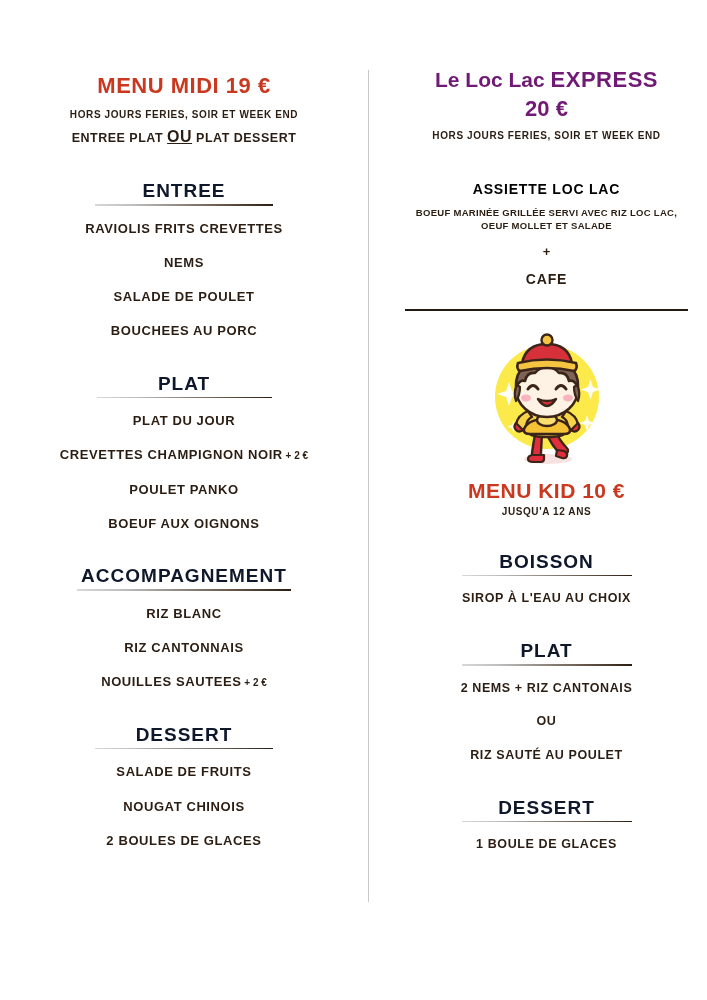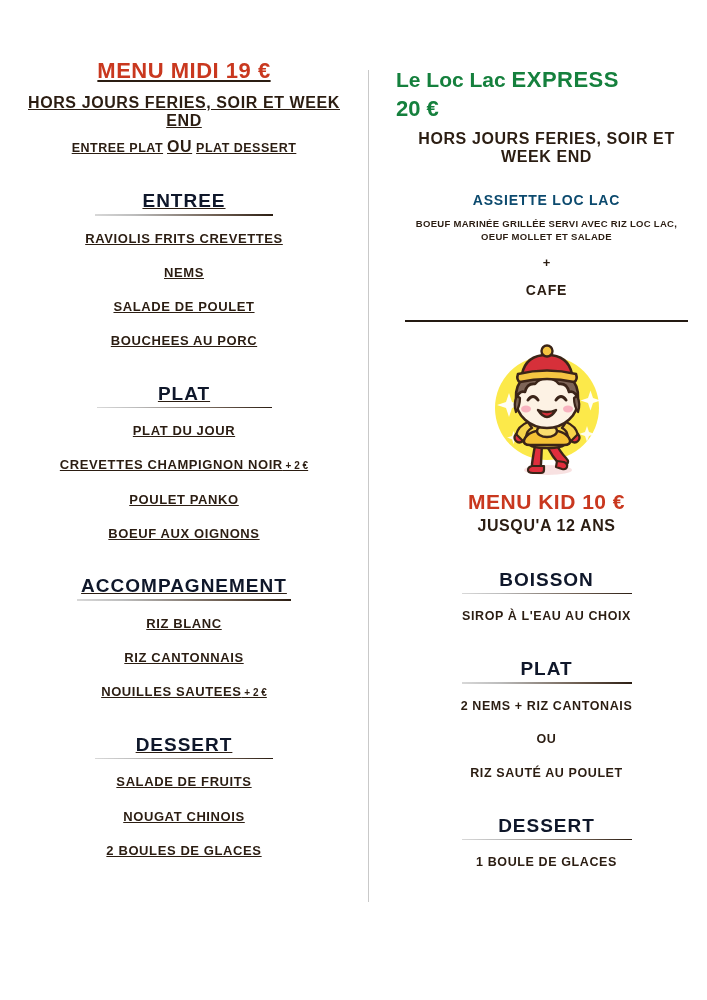--- a/index.html
+++ b/index.html
@@ -21,22 +21,21 @@
     inset: 0;
     display: flex;
   }
 
   .col {
     position: relative;
     box-sizing: border-box;
   }
   .col-left {
     width: 368px;
-    padding: 58px 18px 0 18px;
-    text-decoration: underline;
+    padding: 73px 18px 0 18px;
   }
   .col-right {
     width: 339px;
     padding: 58px 10px 0 28px;
   }
 
   .divider-vert {
     position: absolute;
     left: 368px;
     top: 70px;
@@ -51,22 +50,22 @@
     color: #c9381f;
     font-weight: bold;
     letter-spacing: 0.5px;
   }
   .menu-title.midi {
     font-size: 22px;
     margin: 0 0 10px 0;
   }
 
   .express-title {
-    text-align: left;
-    color: #15803d;
+    text-align: center;
+    color: #701a75;
     margin: 0 0 8px 0;
     line-height: 1.18;
   }
   .express-title .soft {
     font-size: 21px;
     font-weight: bold;
     letter-spacing: 0px;
   }
   .express-title .strong {
     font-size: 22px;
@@ -83,21 +82,21 @@
     text-align: center;
     color: #c9381f;
     font-size: 21px;
     font-weight: bold;
     margin: 0 0 3px 0;
     letter-spacing: 0.5px;
   }
 
   .subtitle {
     text-align: center;
-    font-size: 16px;
+    font-size: 10px;
     font-weight: bold;
     letter-spacing: 0.6px;
     color: #2b1d12;
     margin: 0 0 8px 0;
   }
   .subtitle.tight { margin-bottom: 4px; }
 
   .choice-line {
     text-align: center;
     font-size: 12.5px;
@@ -152,22 +151,22 @@
   }
 
   .item.sm { font-size: 12.5px; }
 
   
   .assiette-name {
     text-align: center;
     font-size: 14px;
     font-weight: bold;
     letter-spacing: 0.8px;
-    color: #0c4a6e;
-    margin: 26px 0 10px 0;
+    color: #000000;
+    margin: 40px 0 10px 0;
   }
   .assiette-desc {
     text-align: center;
     font-size: 9.5px;
     font-weight: bold;
     letter-spacing: 0.3px;
     color: #2b1d12;
     line-height: 1.35;
     margin: 0 8px 12px 8px;
   }

